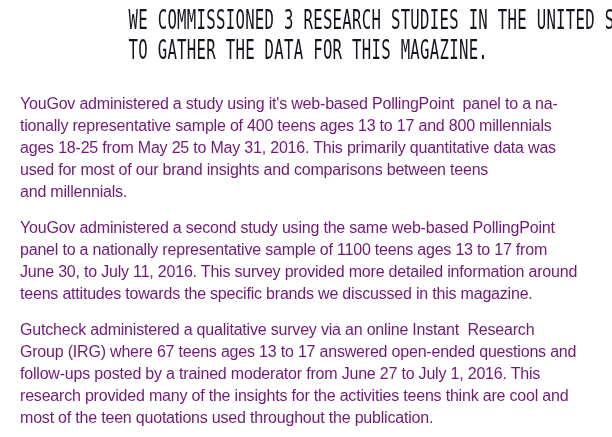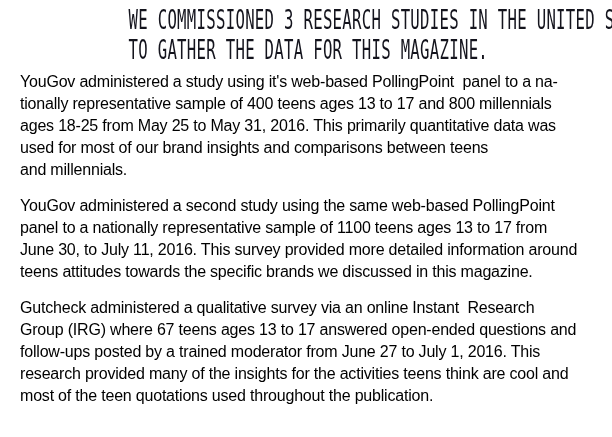--- a/index.html
+++ b/index.html
@@ -25,24 +25,24 @@
     line-height: 30px;
     font-family: "DejaVu Sans Mono", monospace;
     font-size: 27px;
     font-weight: 500;
     white-space: nowrap;
     transform: scaleX(0.58);
     transform-origin: 50% 50%;
     letter-spacing: 0.5px;
   }
   .content {
-    margin-top: 6px;
+    margin-top: 28px;
     margin-left: 20px;
     width: 580px;
-    color: #000000;
+    color: #701a75;
   }
   .content p {
     margin: 0 0 14px 0;
     font-size: 16px;
     line-height: 22px;
     letter-spacing: -0.2px;
     white-space: pre;
   }
 </style>
 </head>

